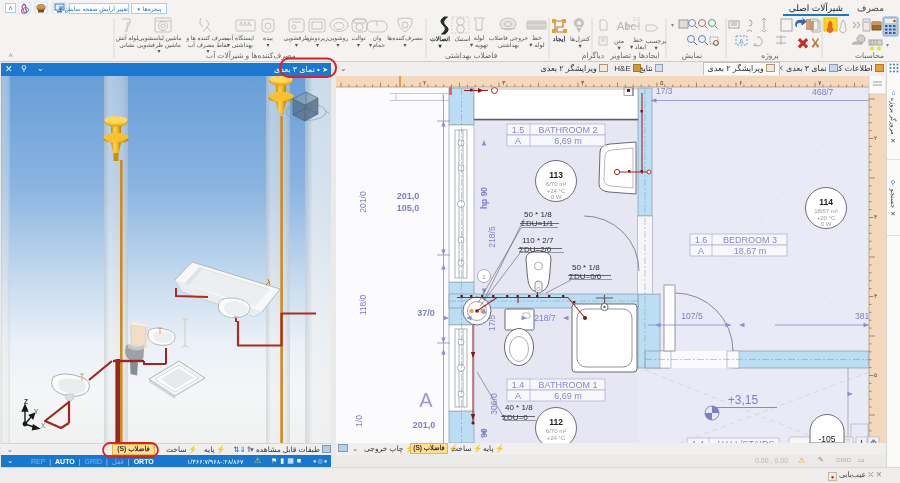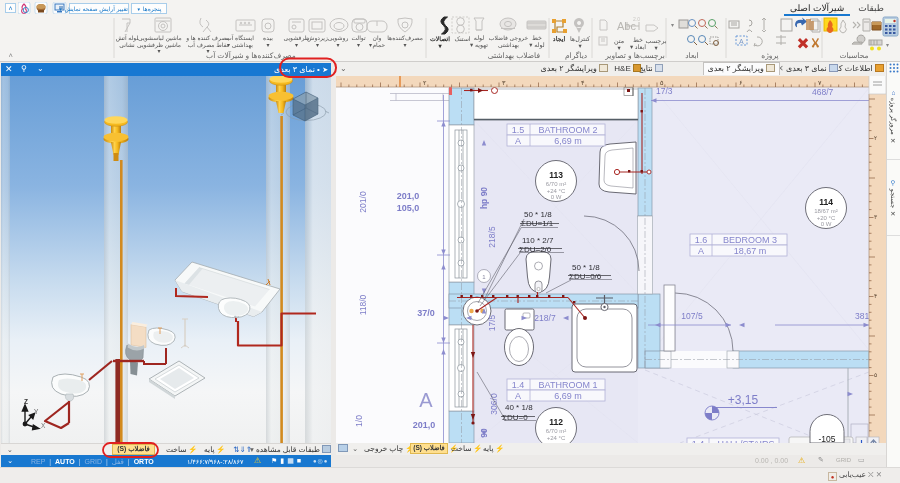--- a/index.html
+++ b/index.html
@@ -8,21 +8,21 @@
   .abs { position:absolute; }
   .fa { direction:rtl; }
 </style>
 </head>
 <body>
 <div id="app">
 
   <div class="abs" id="ribbon" style="left:0;top:0;width:900px;height:62px;background:#f4f3f1;border-bottom:1px solid #cfcdcb;">
 
     <div class="abs fa" style="right:8px;top:2px;height:14px;font-size:9px;color:#444;">
-      <span style="display:inline-block;padding:1px 8px;">طبقات</span><span style="display:inline-block;padding:1px 6px;border-bottom:2px solid #1878d0;color:#222;">شیرآلات اصلی</span>
+      <span style="display:inline-block;padding:1px 8px;">مصرف</span><span style="display:inline-block;padding:1px 6px;border-bottom:2px solid #1878d0;color:#222;">شیرآلات اصلی</span>
     </div>
 
     <div class="abs" style="left:0;top:0;height:16px;font-size:7px;color:#1878c8;">
       <span class="abs" style="left:5px;top:3px;width:11px;height:10px;border:1px solid #a8cdea;background:#fdfdfd;text-align:center;line-height:9px;">˄</span>
       <svg class="abs" style="left:18px;top:2px;" width="50" height="12" viewBox="0 0 50 12">
         <rect x="0" y="0" width="12" height="12" rx="2" fill="#fdfdfd" stroke="#bcd8ee" stroke-width="0.8"></rect>
         <path d="M6,2 q3,3 1.5,5 a2.4,2.4 0 1 1 -3,0 q-1.5,-2 1.5,-5 z" fill="none" stroke="#d03878" stroke-width="1.1"></path>
         <circle cx="7.8" cy="8" r="2.6" fill="none" stroke="#3888c8" stroke-width="1"></circle>
         <rect x="17" y="0" width="12" height="12" rx="2" fill="#fdfdfd" stroke="#bcd8ee" stroke-width="0.8"></rect>
         <ellipse cx="23" cy="5.5" rx="4.5" ry="3.5" fill="#a06830"></ellipse>
@@ -201,26 +201,26 @@
       <div class="abs" style="left:524px;top:35px;width:26px;text-align:center;line-height:1.05;">خط<br>لوله ▾</div>
       <div class="abs" style="left:546px;top:35px;width:26px;text-align:center;font-weight:bold;color:#333;">ایجاد</div>
       <div class="abs" style="left:566px;top:35px;width:28px;text-align:center;">کنترل‌ها<br>▾</div>
       <div class="abs" style="left:593px;top:37px;width:16px;text-align:center;"></div>
       <div class="abs" style="left:608px;top:37px;width:22px;text-align:center;">متن<br>▾</div>
       <div class="abs" style="left:626px;top:37px;width:24px;text-align:center;line-height:1.05;">خط<br>ابعاد ▾</div>
       <div class="abs" style="left:644px;top:37px;width:24px;text-align:center;">برچسب<br>▾</div>
     </div>
 
     <div class="abs fa" style="left:0;top:51px;width:900px;height:9px;font-size:7.5px;color:#666;">
-      <span class="abs" style="left:824px;width:60px;text-align:center;">محاسبات</span>
+      <span class="abs" style="left:824px;width:60px;text-align:right;">محاسبات</span>
       <span class="abs" style="left:740px;width:60px;text-align:center;">پروژه</span>
-      <span class="abs" style="left:662px;width:60px;text-align:center;">ابعاد</span>
-      <span class="abs" style="left:600px;width:70px;text-align:center;">برچسب‌ها و تصاویر</span>
-      <span class="abs" style="left:548px;width:56px;text-align:center;">دیاگرام</span>
-      <span class="abs" style="left:445px;width:95px;text-align:right;">فاضلاب بهداشتی</span>
+      <span class="abs" style="left:662px;width:60px;text-align:center;">نمایش</span>
+      <span class="abs" style="left:600px;width:70px;text-align:center;">ایجاد‌ها و تصاویر</span>
+      <span class="abs" style="left:548px;width:56px;text-align:right;">دیاگرام</span>
+      <span class="abs" style="left:445px;width:95px;text-align:left;">فاضلاب بهداشتی</span>
       <span class="abs" style="left:201px;width:100px;text-align:center;">مصرف‌کننده‌ها و شیرآلات آب</span>
       <span class="abs" style="left:3px;width:10px;color:#888;">˄</span>
     </div>
   </div>
 
   <div class="abs" id="leftpanel" style="left:1px;top:63px;width:330px;height:404px;">
     <div class="abs" style="left:0;top:0;width:330px;height:13px;background:#1878d2;color:#fff;">
       <span style="position:absolute;left:4px;top:1px;font-size:9px;">✕</span>
       <span style="position:absolute;left:20px;top:1px;font-size:8px;">⚲</span>
       <span style="position:absolute;left:36px;top:1px;font-size:8px;">⌄</span>

